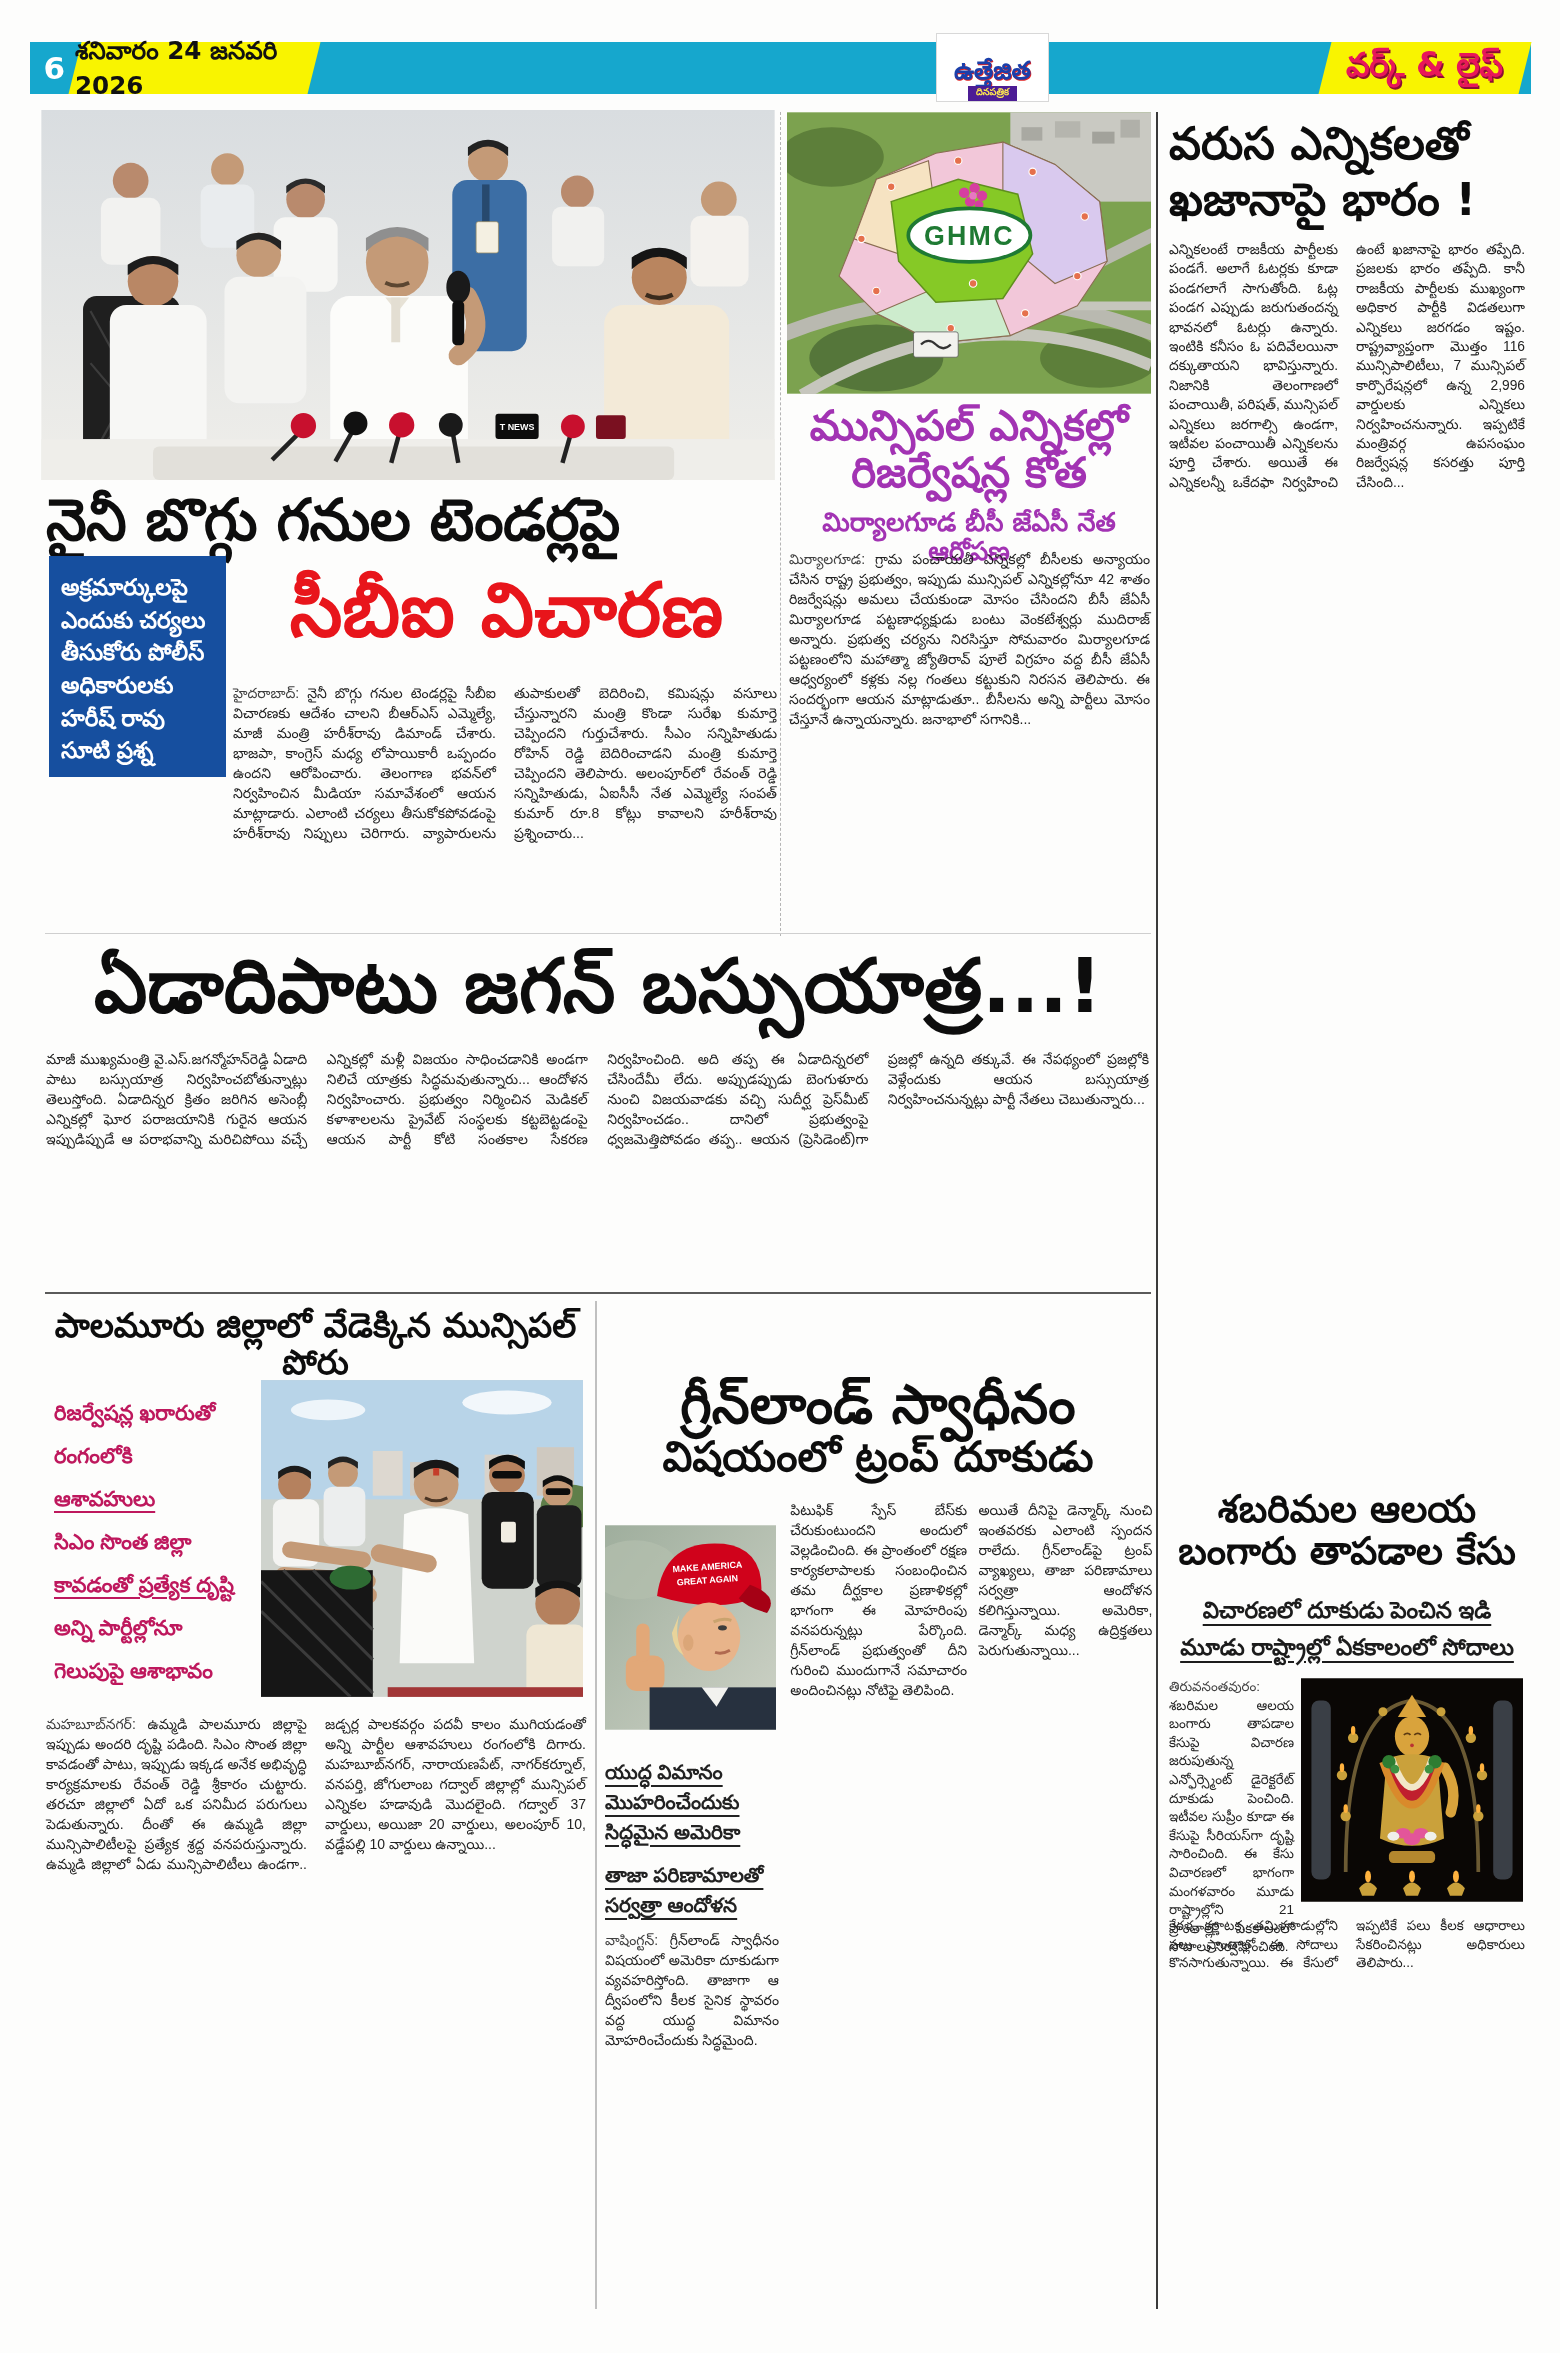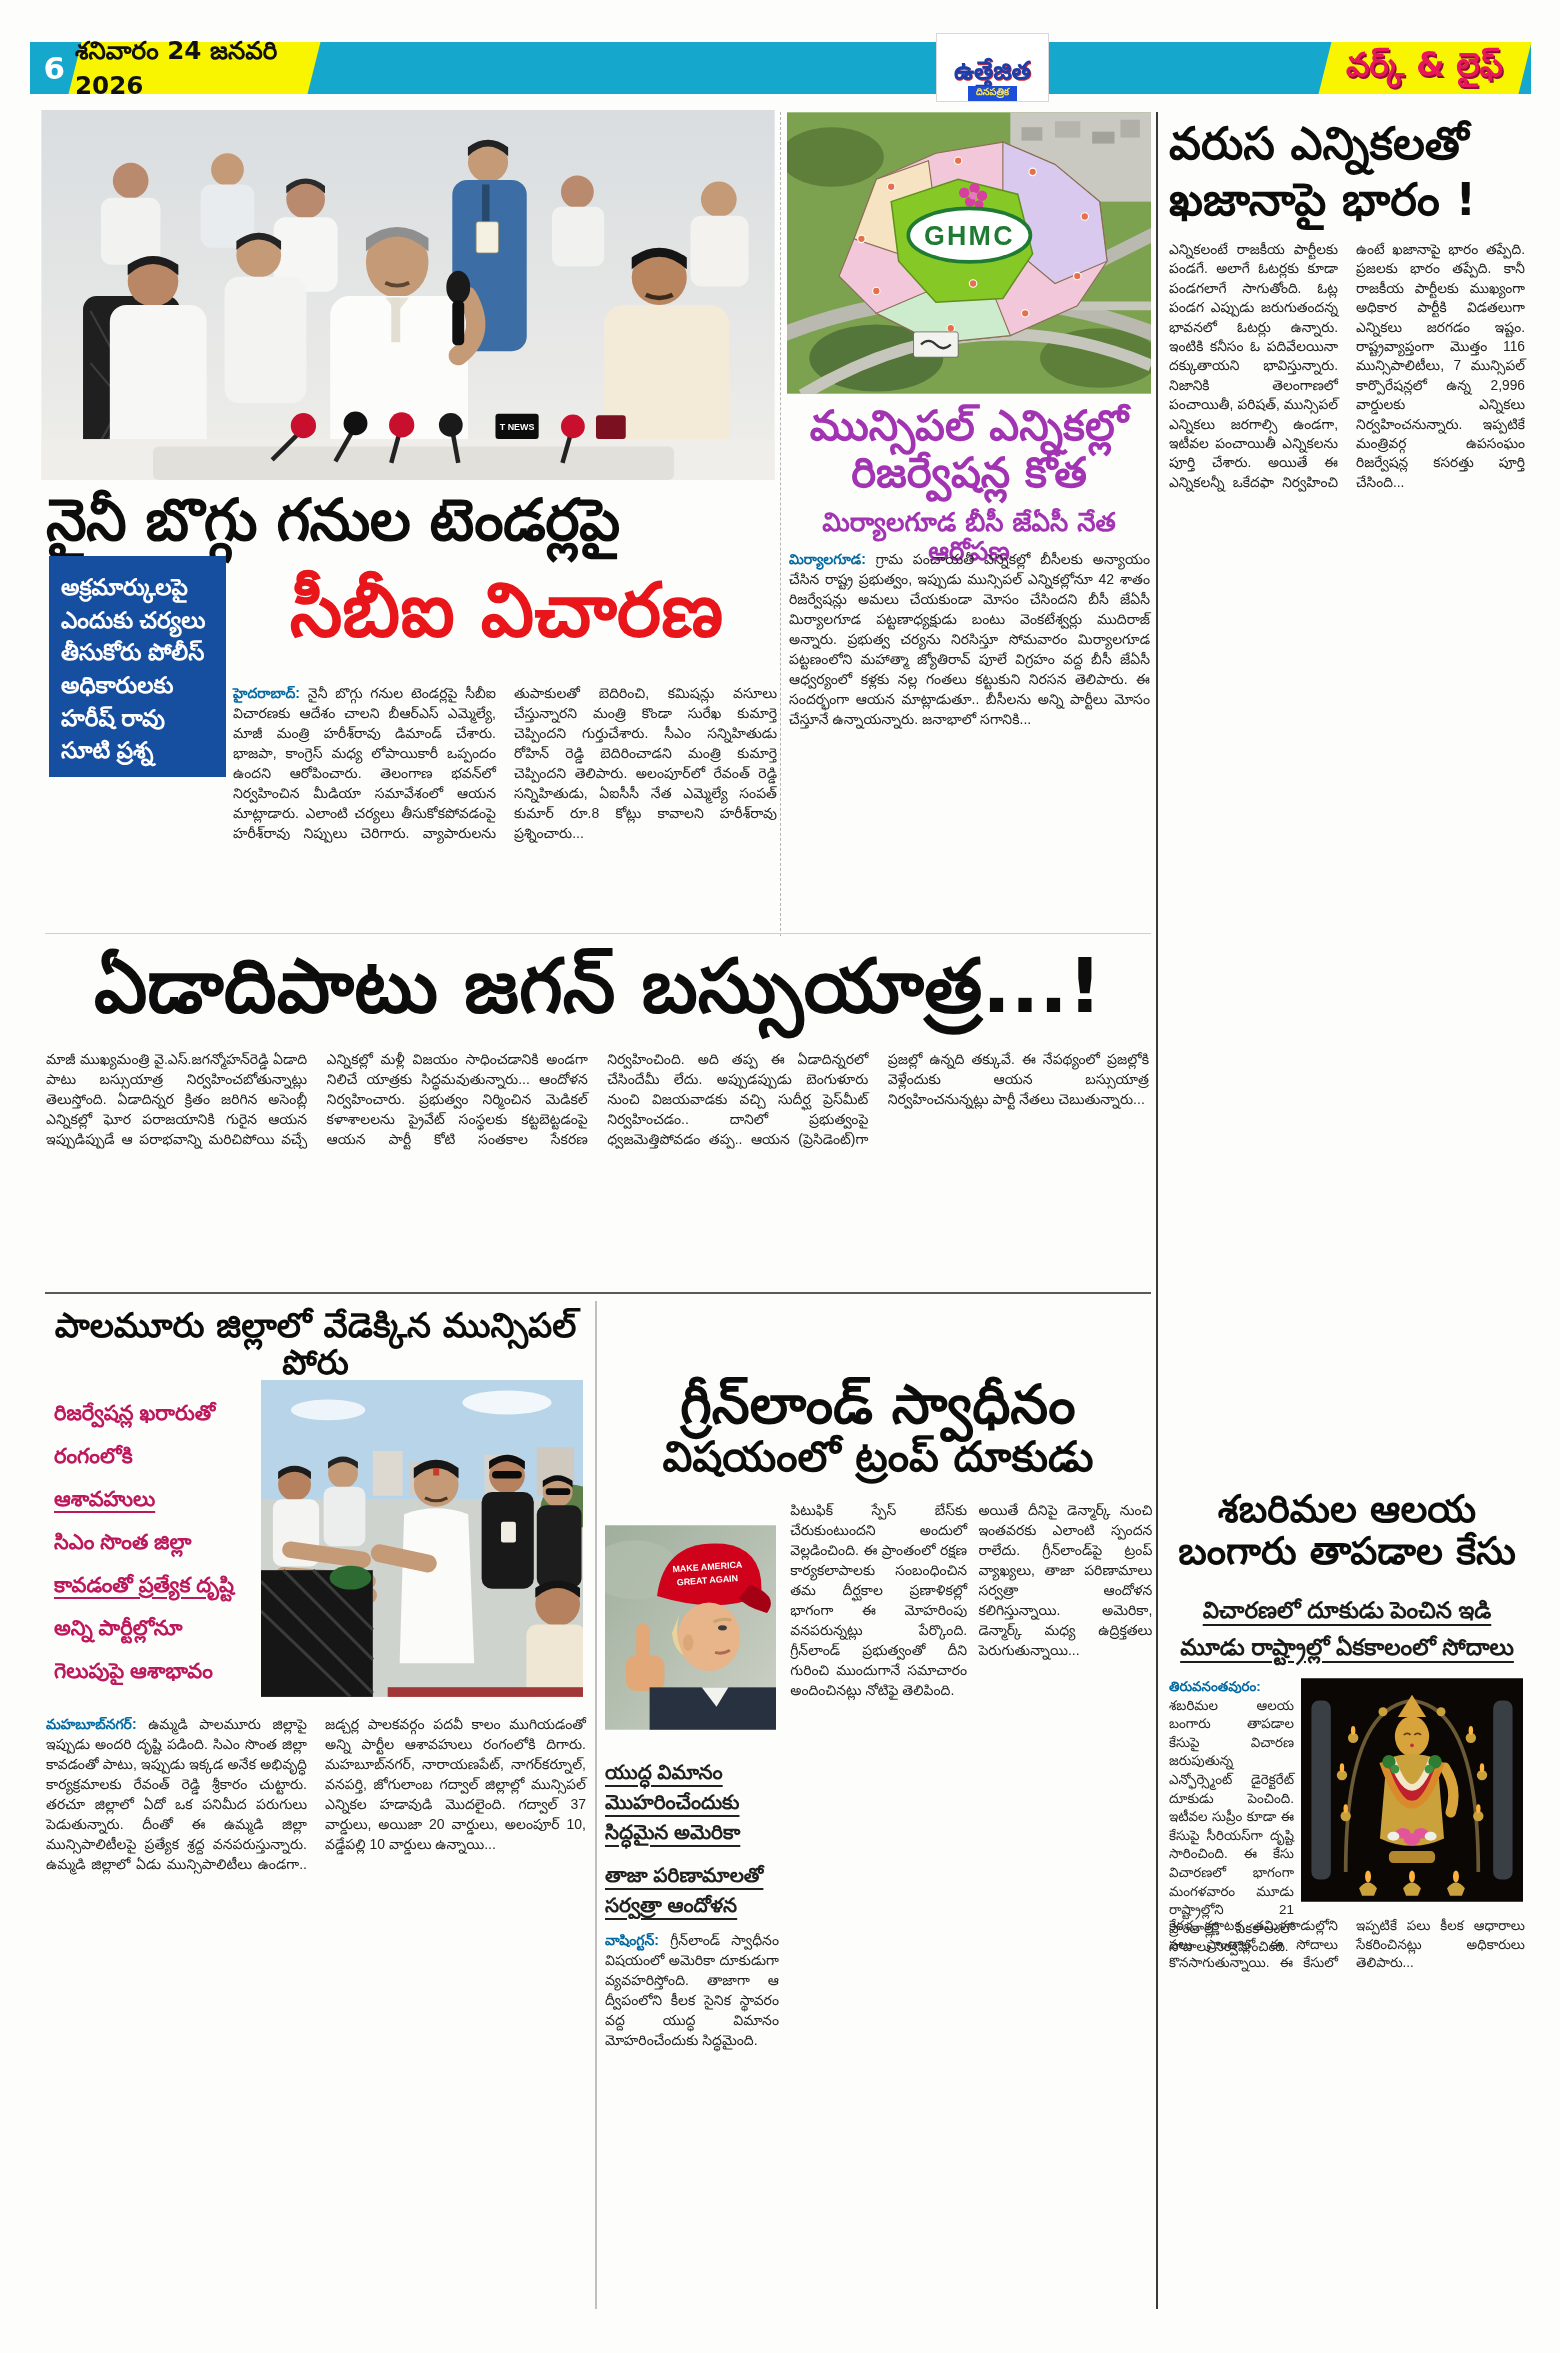--- a/index.html
+++ b/index.html
@@ -14,36 +14,36 @@
   
   .topbar { left:30px; top:42px; width:1501px; height:52px; background:#16a7cd; }
   .pagenum { left:13.4px; top:7.5px; color:#ffffff; font-size:31px; font-weight:bold; font-family:"DejaVu Sans",sans-serif; }
   .dateband { left:45px; top:0; width:239px; height:52px; background:#f9f400; transform:skewX(-14deg);
               display:flex; align-items:center; justify-content:center; }
   .dateband span { transform:skewX(14deg); font-size:24.6px; font-weight:800; color:#111; font-family:"DejaVu Sans",sans-serif; }
   .logobox { left:906px; top:-9px; width:113px; height:69px; background:#ffffff; border:0.7px solid #d8d8d8;
              display:flex; flex-direction:column; align-items:center; justify-content:flex-end; }
   .logotitle { font-size:25px; font-weight:800; color:#1b3faa; font-family:"DejaVu Sans",sans-serif;
                text-shadow:0.7px 0.7px 0 #e02424; line-height:1; }
-  .logosub { margin-top:3px; background:#1d4ed8; color:#ffe94e; font-size:9.7px; font-weight:bold; padding:0.7px 7.5px; }
+  .logosub { margin-top:3px; background:#4c1d95; color:#ffe94e; font-size:9.7px; font-weight:bold; padding:0.7px 7.5px; }
   .sectionband { right:6px; top:0; width:200px; height:52px; background:#f9f400; transform:skewX(-14deg);
                  display:flex; align-items:center; justify-content:center; }
   .sectionband span { transform:skewX(14deg); font-size:33px; font-weight:800; color:#e8175a;
                       font-family:"DejaVu Sans",sans-serif; text-shadow:1.5px 1.5px 0 #8c0e34; }
 
   
   .vline-dash { border-left:1.5px dashed #b5b5b5; width:0; }
   .vline { background:#3a3a3a; width:2.2px; }
   .vline-thin { background:#c0c0c0; width:1.5px; }
   .hline { background:#5a5a5a; height:1.5px; }
   .hline-lt { background:#cfcfcf; height:0.7px; }
 
   
   .body-txt { font-size:14px; line-height:20px; text-align:justify; color:#222; }
-  .dateline { font-weight:bold; color:#0369a1; }
+  .dateline { font-weight:normal; color:#404040; }
   .kicker { font-size:58px; font-weight:800; color:#0d0d0d; font-family:"DejaVu Sans",sans-serif; letter-spacing:-0.7px; }
   .red-head { font-size:75px; font-weight:800; color:#e8151b; font-family:"DejaVu Sans",sans-serif; text-align:center; line-height:1.05; }
   .bluebox { background:#164f9f; color:#ffffff; padding:15px 12px; font-size:23px; line-height:1.42; font-weight:bold; }
   .purple-head { color:#a233b3; font-weight:800; font-family:"DejaVu Sans",sans-serif; text-align:center; line-height:1.12; }
   .big-head { font-weight:800; color:#0d0d0d; font-family:"DejaVu Sans",sans-serif; text-align:center; line-height:1.1; }
   .sub-underline { font-weight:bold; text-decoration:underline; text-underline-offset:6px; }
   .bullets div { font-size:21px; font-weight:bold; color:#be185d; line-height:43px; }
   .bullets .u { text-decoration:underline; text-underline-offset:5.2px; }
   .cols2 { column-count:2; column-gap:18px; }
   .cols4 { column-count:4; column-gap:19.4px; }

